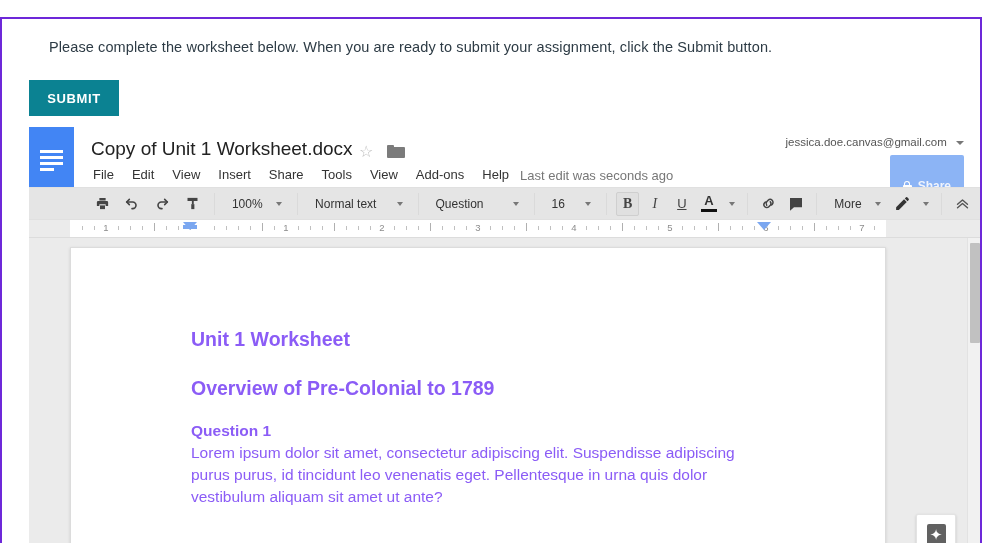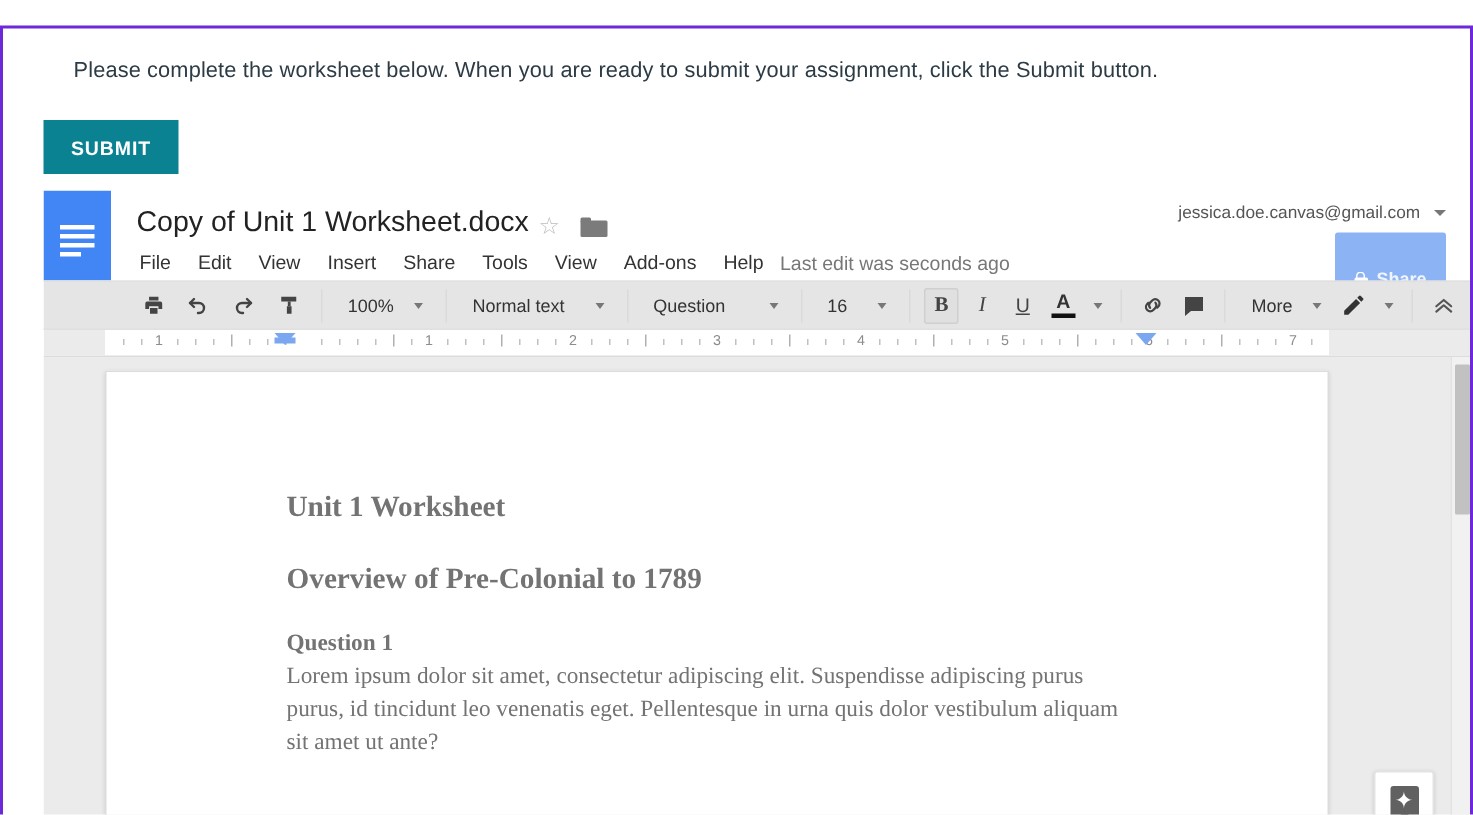--- a/index.html
+++ b/index.html
@@ -189,22 +189,22 @@
   .page{
     position:absolute;left:41px;top:9px;
     width:816px;height:400px;
     background:#fff;
     border:1px solid #dcdcdc;
     box-shadow:0 1px 3px rgba(0,0,0,.12);
     box-sizing:border-box;
   }
   .page-body{
     position:absolute;left:120px;top:80px;right:100px;
-    font-family:Liberation Serif, serif;
-    color:#737373;
+    font-family:Liberation Sans, sans-serif;
+    color:#8b5cf6;
   }
   .h-big{font-size:19.5px;font-weight:bold;margin:0 0 26px 0;}
   .h-mid{font-size:19.5px;font-weight:bold;margin:0 0 22px 0;}
   .q-label{font-size:15.5px;font-weight:bold;margin:0 0 2px 0;}
   .q-text{font-size:15.5px;line-height:1.42;margin:0;max-width:572px;}
 
   
   .scroll-track{
     position:absolute;right:0;top:0;width:15px;height:100%;
     background:#f1f1f1;border-left:1px solid #e2e2e2;

